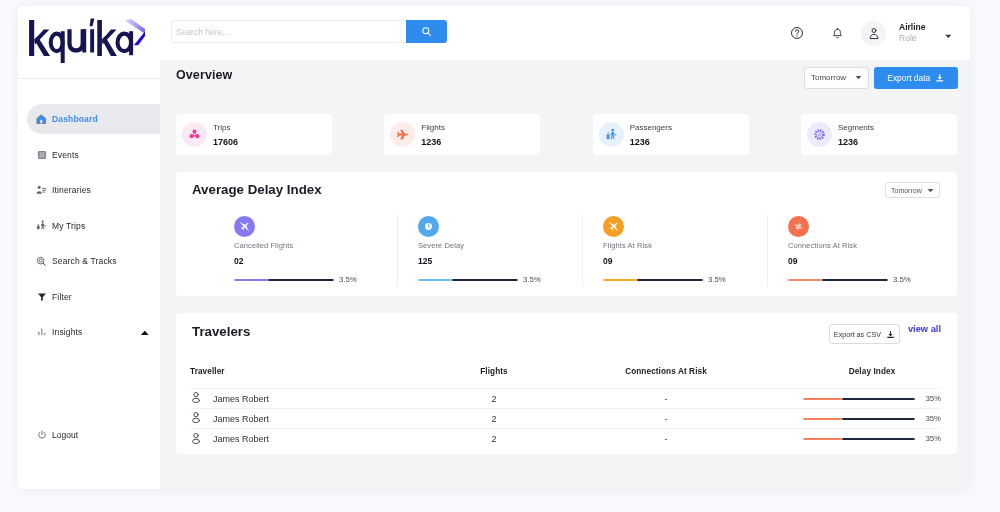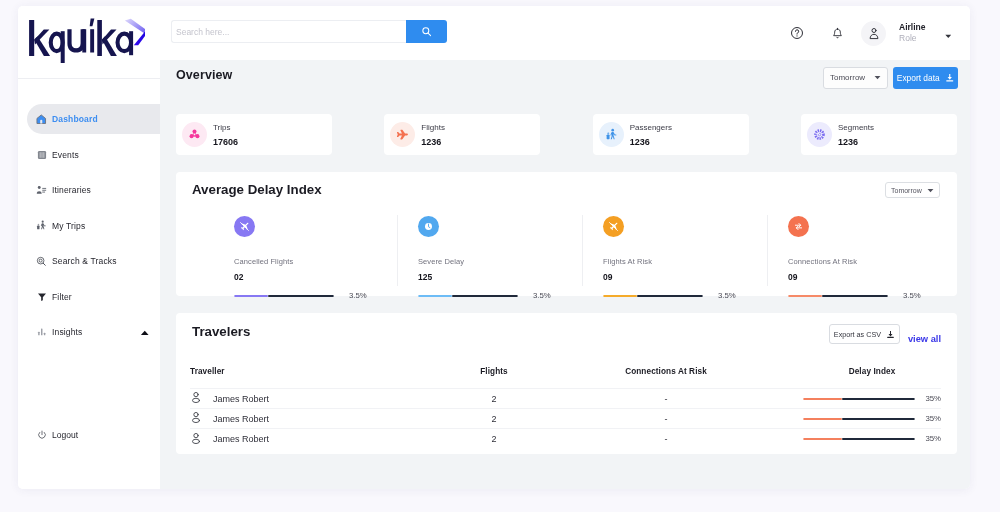--- a/index.html
+++ b/index.html
@@ -48,21 +48,21 @@
   .ucaret{margin-left:12px;}
 
   
   .main{position:absolute;left:142px;top:54px;right:0;bottom:0;background:#f2f4f6;}
   .ovhead{position:absolute;left:0;top:0;right:0;height:50px;}
   .ovtitle{position:absolute;left:16px;top:8px;font-size:12.5px;font-weight:700;color:#1b1b23;letter-spacing:.1px;}
   .ovright{position:absolute;right:12px;top:6.5px;display:flex;align-items:center;}
   .sel{height:22px;width:65px;border:1px solid #d9dce1;border-radius:3px;background:#fdfdfd;display:flex;align-items:center;
        justify-content:space-between;padding:0 6px;font-size:8px;color:#4a4a55;cursor:pointer;}
   .sel .sc{margin-left:4px;display:flex;}
-  .expbtn{height:22px;width:65px;background:#2f8cef;border-radius:3px;display:flex;align-items:center;justify-content:center;
+  .expbtn{height:22px;width:84px;background:#2f8cef;border-radius:3px;display:flex;align-items:center;justify-content:center;
           margin-left:5px;font-size:8.4px;color:#fff;cursor:pointer;font-weight:400;}
   .expbtn .di{margin-left:5px;display:flex;}
 
   
   .stats{position:absolute;left:16px;top:54px;right:13px;display:flex;justify-content:space-between;}
   .stat{width:156px;height:41px;background:#fff;border-radius:4px;display:flex;align-items:center;padding-left:6px;}
   .stat .bub{width:25px;height:25px;border-radius:50%;display:flex;align-items:center;justify-content:center;flex:0 0 25px;}
   .stat .txt{margin-left:6px;}
   .stat .k{font-size:8px;color:#3a3a45;line-height:11px;}
   .stat .v{font-size:9px;font-weight:700;color:#14141c;line-height:12px;margin-top:3px;}
@@ -76,31 +76,31 @@
   .psel{position:absolute;right:17px;top:10px;height:16px;width:55px;border:1px solid #dcdfe3;border-radius:3px;background:#fff;
         display:flex;align-items:center;justify-content:space-between;padding:0 5px;font-size:7px;color:#53535e;cursor:pointer;}
   .psel .sc{margin-left:3px;display:flex;}
   .dgrid{position:absolute;left:0;top:49px;right:0;display:flex;height:66px;}
   .dcell{position:relative;padding-left:58px;width:221px;flex:0 0 221px;}
   .dcell+.dcell{padding-left:21px;width:185px;flex:0 0 185px;}
   .dcell+.dcell:before{content:'';position:absolute;left:0;top:-6px;width:1px;height:71px;background:#eeeff2;}
   
   .dbub{margin-top:-5px;width:21px;height:21px;border-radius:50%;display:flex;align-items:center;justify-content:center;}
   
-  .dlabel{font-size:7.5px;color:#72727e;margin-top:20px;letter-spacing:.1px;}
+  .dlabel{font-size:7.5px;color:#72727e;margin-top:4px;letter-spacing:.1px;}
   .dval{font-size:8.5px;font-weight:700;color:#14141c;margin-top:6px;}
-  .dbar{display:flex;align-items:center;margin-top:9px;gap:10px;}
+  .dbar{display:flex;align-items:center;margin-top:9px;}
   .track{height:2px;border-radius:1px;display:flex;overflow:hidden;}
   .track i{display:block;height:2px;border-radius:1px;}
   .dpct{font-size:7.8px;color:#4a4a55;margin-left:5px;}
 
   
   .trav{top:253px;right:13px;height:141px;}
   .trav .ptitle{top:11px;}
-  .tvright{position:absolute;right:16px;top:11px;display:flex;align-items:flex-end;}
+  .tvright{position:absolute;right:16px;top:11px;display:flex;align-items:flex-start;}
   .csvbtn{height:20px;width:71px;border:1px solid #d9dce1;border-radius:3px;background:#fff;display:flex;align-items:center;
           justify-content:center;font-size:7.2px;color:#33343d;cursor:pointer;}
   .csvbtn .di{margin-left:5px;display:flex;}
   .viewall{margin-left:8px;font-size:9.3px;font-weight:700;color:#3a37e8;cursor:pointer;}
   
   
   
   
   table.tv{position:absolute;left:14px;top:54px;border-collapse:collapse;width:751px;table-layout:fixed;}
   table.tv th{font-size:8.2px;font-weight:700;color:#1b1b23;padding-bottom:12px;letter-spacing:.1px;}

